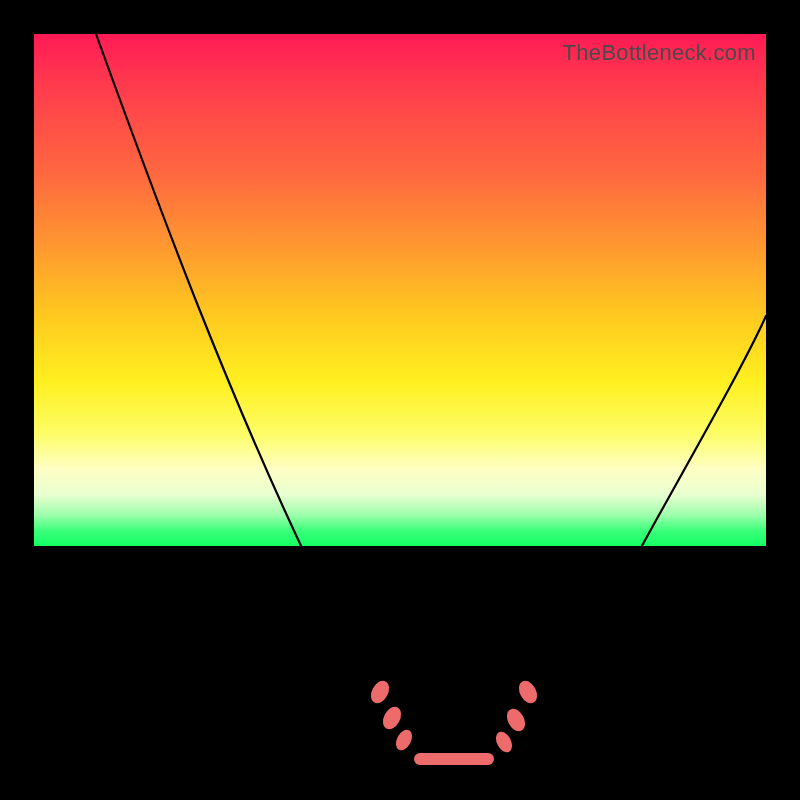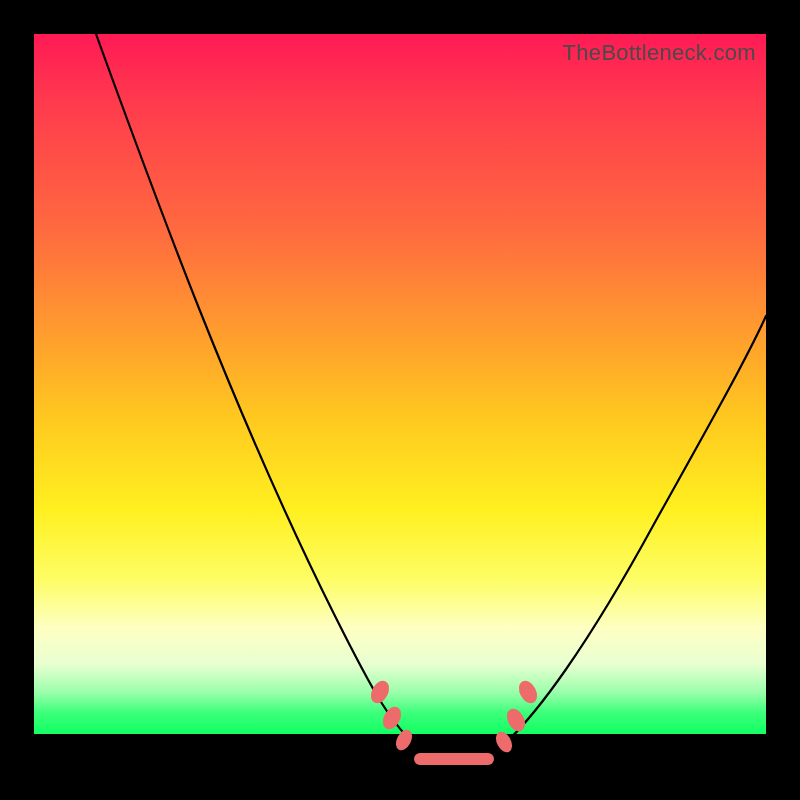--- a/index.html
+++ b/index.html
@@ -15,21 +15,21 @@
     position: relative;
     width: 800px;
     height: 800px;
     background: #000;
   }
   .plot {
     position: absolute;
     left: 34px;
     top: 34px;
     width: 732px;
-    height: 700px;
+    height: 512px;
     
     background: linear-gradient(
       to bottom,
       #ff1a55 0%,
       #ff3b4d 10%,
       #ff6a3f 28%,
       #ff9a2f 42%,
       #ffc91f 55%,
       #fff020 68%,
       #fdfd66 78%,

